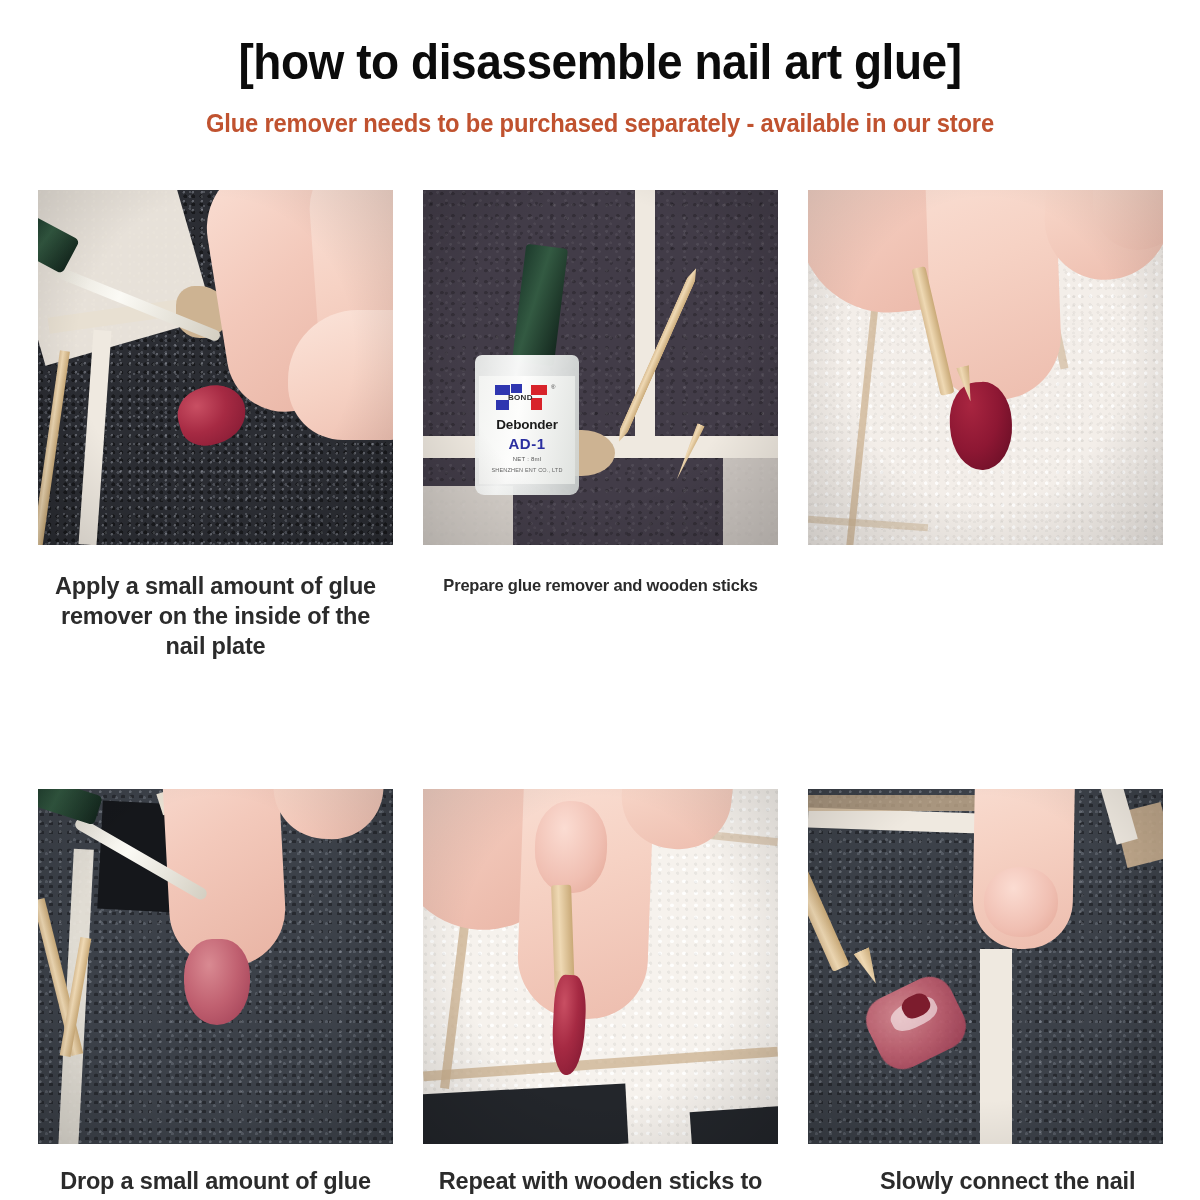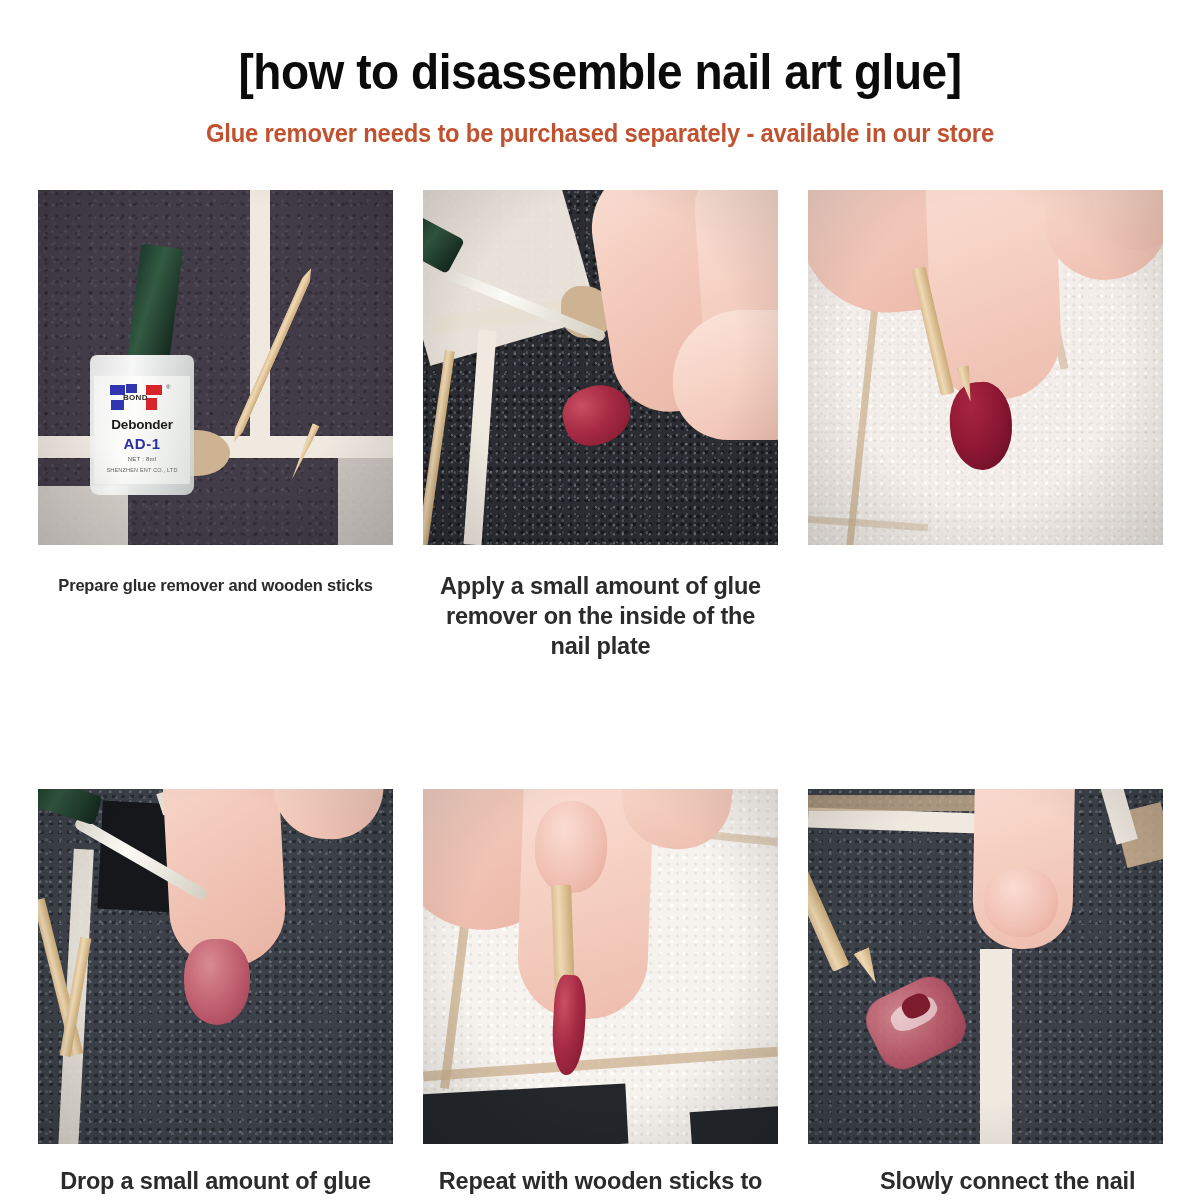--- a/index.html
+++ b/index.html
@@ -11,21 +11,21 @@
     height: 1200px;
     background: #ffffff;
     font-family: "Liberation Sans", sans-serif;
     overflow: hidden;
     position: relative;
   }
 
   
   .header {
     width: 1200px;
-    padding-top: 46px;
+    padding-top: 36px;
     text-align: center;
   }
   .page-title {
     font-family: "Liberation Sans Narrow", "Liberation Sans", sans-serif;
     font-size: 50px;
     font-weight: bold;
     color: #0b0b0b;
     letter-spacing: -0.5px;
     line-height: 1.05;
     transform: scaleX(0.92);
@@ -241,20 +241,42 @@
 <body>
 
 <div class="header">
   <div class="page-title">[how to disassemble nail art glue]</div>
   <div class="page-subtitle">Glue remover needs to be purchased separately - available in our store</div>
 </div>
 
 <div class="grid">
 
   <div class="row row1">
+
+    <div class="cell">
+      <div class="photo">
+        <div class="layer grain-black"></div>
+        <div class="strip" style="left:-20px;top:-20px;width:175px;height:175px;transform:rotate(-16deg);opacity:.96;"></div>
+        <div class="strip cream" style="left:10px;top:118px;width:140px;height:16px;transform:rotate(-8deg);"></div>
+        <div class="strip tan" style="left:138px;top:96px;width:52px;height:52px;border-radius:40% 60% 50% 50%;"></div>
+        <div class="strip" style="left:48px;top:140px;width:18px;height:215px;transform:rotate(4deg);"></div>
+
+        <div class="finger" style="left:178px;top:-30px;width:150px;height:250px;border-radius:66px 66px 60px 58px;transform:rotate(-9deg);"></div>
+        <div class="finger pale" style="left:276px;top:-40px;width:120px;height:240px;border-radius:58px;transform:rotate(-4deg);"></div>
+        <div class="finger pale" style="left:250px;top:120px;width:160px;height:130px;border-radius:70px 40px 60px 55px;"></div>
+
+        <div class="nail" style="left:140px;top:196px;width:68px;height:58px;border-radius:48% 52% 56% 44%;transform:rotate(-16deg);"></div>
+
+        <div class="brush" style="left:8px;top:108px;width:180px;height:11px;transform:rotate(22deg);border-radius:5px;"></div>
+        <div class="cap" style="left:-16px;top:36px;width:52px;height:38px;transform:rotate(28deg);border-radius:5px;"></div>
+        <div class="stick" style="left:8px;top:160px;width:10px;height:200px;transform:rotate(8deg);"></div>
+        <div class="vign"></div>
+      </div>
+      <div class="caption">Apply a small amount of glue remover on the inside of the nail plate</div>
+    </div>
 
     <div class="cell">
       <div class="photo">
         <div class="layer grain-dark"></div>
 
         <div class="strip" style="left:212px;top:0;width:20px;height:250px;"></div>
         <div class="strip" style="left:0;top:246px;width:355px;height:22px;"></div>
         <div class="strip tan" style="left:112px;top:240px;width:80px;height:46px;border-radius:50%/60%;"></div>
         <div class="strip" style="left:0;top:296px;width:90px;height:59px;opacity:.85;"></div>
         <div class="strip" style="left:300px;top:268px;width:55px;height:87px;opacity:.8;"></div>
@@ -279,42 +301,20 @@
 
         <div class="stick" style="left:230px;top:70px;width:9px;height:190px;transform:rotate(24deg);clip-path:polygon(50% 0,100% 7%,100% 93%,50% 100%,0 93%,0 7%);"></div>
         <div class="stick" style="left:262px;top:232px;width:8px;height:60px;transform:rotate(24deg);clip-path:polygon(50% 100%,100% 0,0 0);"></div>
         <div class="vign"></div>
       </div>
       <div class="caption small">Prepare glue remover and wooden sticks</div>
     </div>
 
     <div class="cell">
       <div class="photo">
-        <div class="layer grain-black"></div>
-        <div class="strip" style="left:-20px;top:-20px;width:175px;height:175px;transform:rotate(-16deg);opacity:.96;"></div>
-        <div class="strip cream" style="left:10px;top:118px;width:140px;height:16px;transform:rotate(-8deg);"></div>
-        <div class="strip tan" style="left:138px;top:96px;width:52px;height:52px;border-radius:40% 60% 50% 50%;"></div>
-        <div class="strip" style="left:48px;top:140px;width:18px;height:215px;transform:rotate(4deg);"></div>
-
-        <div class="finger" style="left:178px;top:-30px;width:150px;height:250px;border-radius:66px 66px 60px 58px;transform:rotate(-9deg);"></div>
-        <div class="finger pale" style="left:276px;top:-40px;width:120px;height:240px;border-radius:58px;transform:rotate(-4deg);"></div>
-        <div class="finger pale" style="left:250px;top:120px;width:160px;height:130px;border-radius:70px 40px 60px 55px;"></div>
-
-        <div class="nail" style="left:140px;top:196px;width:68px;height:58px;border-radius:48% 52% 56% 44%;transform:rotate(-16deg);"></div>
-
-        <div class="brush" style="left:8px;top:108px;width:180px;height:11px;transform:rotate(22deg);border-radius:5px;"></div>
-        <div class="cap" style="left:-16px;top:36px;width:52px;height:38px;transform:rotate(28deg);border-radius:5px;"></div>
-        <div class="stick" style="left:8px;top:160px;width:10px;height:200px;transform:rotate(8deg);"></div>
-        <div class="vign"></div>
-      </div>
-      <div class="caption">Apply a small amount of glue remover on the inside of the nail plate</div>
-    </div>
-
-    <div class="cell">
-      <div class="photo">
         <div class="layer cloth-light"></div>
         <div class="strip tan" style="left:52px;top:80px;width:7px;height:290px;transform:rotate(6deg);opacity:.75;"></div>
         <div class="strip tan" style="left:240px;top:60px;width:8px;height:120px;transform:rotate(-12deg);opacity:.6;"></div>
         <div class="strip tan" style="left:0;top:330px;width:120px;height:7px;transform:rotate(4deg);opacity:.5;"></div>
 
         <div class="finger" style="left:-10px;top:-70px;width:230px;height:190px;border-radius:0 0 110px 90px;transform:rotate(-6deg);"></div>
         <div class="finger pale" style="left:120px;top:-80px;width:130px;height:290px;border-radius:62px 62px 64px 60px;transform:rotate(-2deg);"></div>
         <div class="finger pale" style="left:238px;top:-80px;width:125px;height:170px;border-radius:58px 58px 70px 64px;transform:rotate(3deg);"></div>
         <div class="finger pale" style="left:285px;top:-60px;width:90px;height:120px;border-radius:46px;"></div>
 

